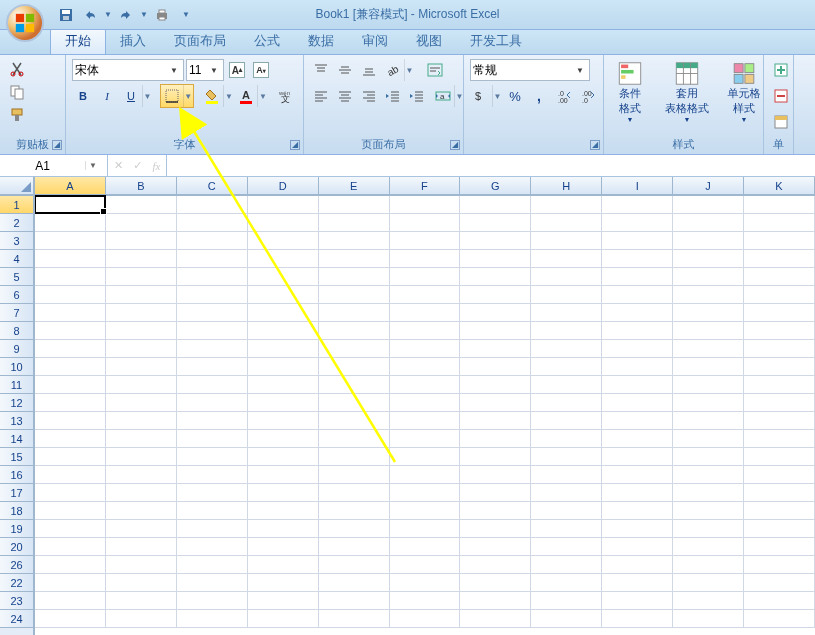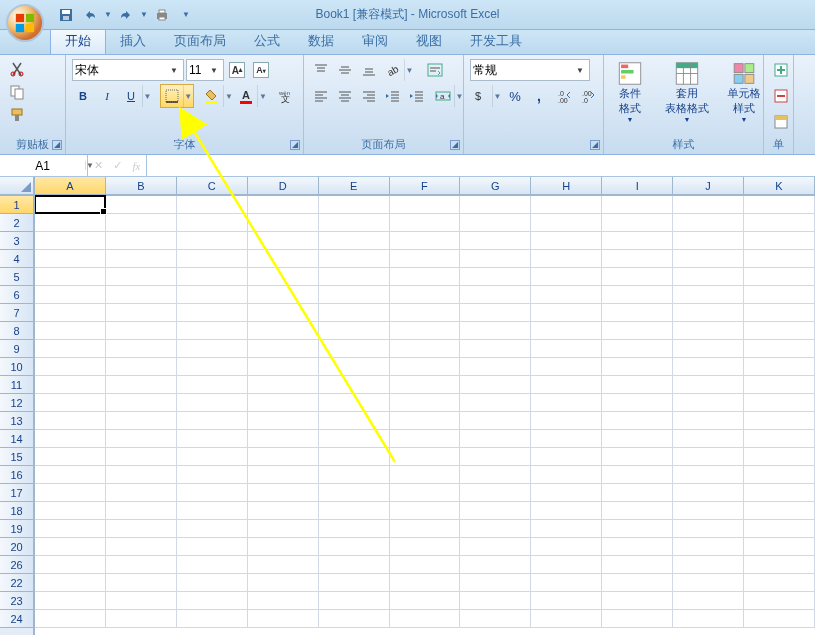--- a/index.html
+++ b/index.html
@@ -23,21 +23,21 @@
 .rbtn-lg { display:flex; flex-direction:column; align-items:center; justify-content:center; padding:2px 4px; border:none; background:transparent; cursor:pointer; font-size:11px; color:#15428b; border-radius:3px; min-width:40px;}
 .rbtn-sm { height:22px; min-width:22px; border:none; background:transparent; cursor:pointer; display:flex; align-items:center; justify-content:center; border-radius:3px; font-size:11px; color:#15428b;}
 .rbtn-split { display:flex; }
 .rbtn-split .dd { width:10px; border-left:1px solid rgba(0,0,0,0.1); font-size:8px; display:flex; align-items:center; justify-content:center; color:#5a7aa0;}
 .combo { height:22px; border:1px solid #abc; background:#fff; font-size:12px; padding:0 2px; display:flex; align-items:center; justify-content:space-between;}
 .combo .dd { font-size:8px; color:#404040; padding:0 3px; cursor:pointer;}
 .fontname { width: 112px; }
 .fontsize { width: 38px; }
 .highlight-btn { background: linear-gradient(#fff0c0, #ffd966) !important; border: 1px solid #d9a840 !important; }
 .formula-bar { height: 22px; border-bottom: 1px solid #a8c4e0; display: flex; align-items: stretch; background:#fff; }
-.namebox { width: 88px; border-right: 1px solid #a8c4e0; display: flex; align-items: center;}
+.namebox { width: 108px; border-right: 1px solid #a8c4e0; display: flex; align-items: center;}
 .namebox input { border:none; width: 85px; font-size:12px; padding:0 8px; text-align:center; font-family:Arial;}
 .namebox .dd { width:15px; text-align:center; font-size:8px; color:#666; cursor:pointer; border-left:1px solid #ddd;}
 .fx-area { display: flex; align-items: center; padding: 0 6px; border-right: 1px solid #a8c4e0; gap:10px;}
 .fx-area span { color:#ccc; font-size:11px;}
 .fx-btn { font-style:italic; font-family:serif; color:#333; cursor:pointer;}
 .formula-input { flex:1; border:none; padding:0 4px; font-size:12px;}
 .grid-area { display: flex; height: calc(635px - 30px - 25px - 100px - 22px); }
 .rowheads { width: 35px; background:#e4ecf7; border-right:2px solid #9eb6ce; }
 .corner { height: 19px; background: linear-gradient(#f4f8fc,#d7e5f5); border-bottom:2px solid #9eb6ce; border-right:0; position:relative;}
 .corner::after { content:''; position:absolute; right:2px; bottom:2px; border:5px solid transparent; border-right-color:#7a9cc6; border-bottom-color:#7a9cc6;}

